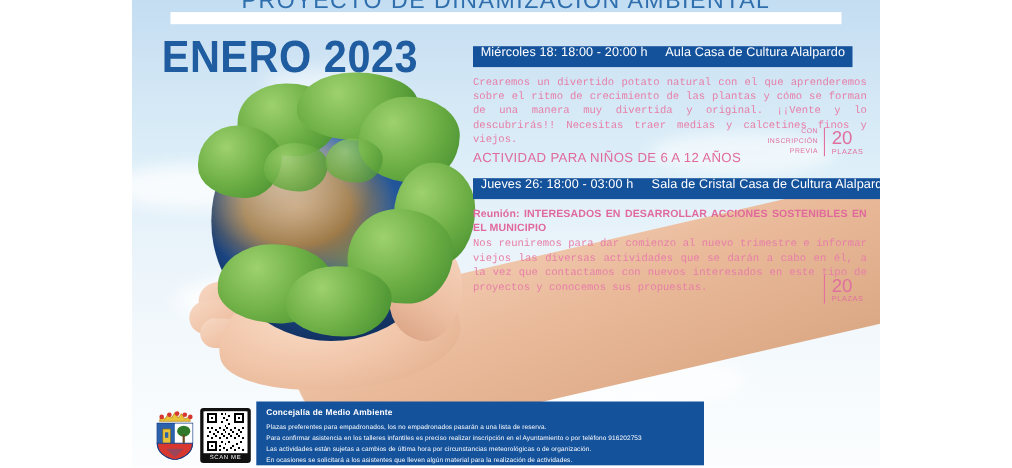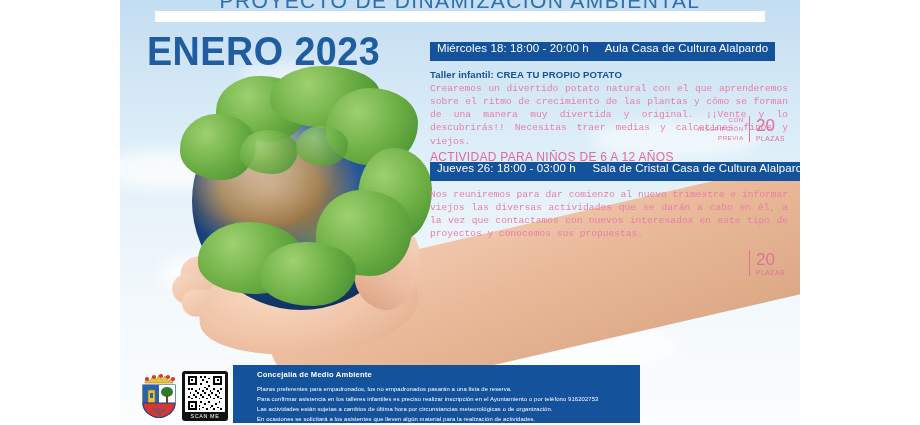--- a/index.html
+++ b/index.html
@@ -264,21 +264,21 @@
     text-align: center;
     line-height: 9px;
   }
   #footer {
     position: absolute;
     left: 113px;
     top: 365px;
     width: 407px;
     height: 58px;
     background: #14529c;
-    padding: 5px 9px 0 24px;
+    padding: 5px 9px 0 9px;
     box-sizing: border-box;
   }
   #footer-title {
     color: #ffffff;
     font-size: 7.6px;
     font-weight: 700;
     letter-spacing: 0.2px;
     margin-bottom: 5px;
   }
   .footer-line {
@@ -326,21 +326,20 @@
       <div class="leaf" style="left:176px; top:56px;  width:52px;  height:40px; opacity:.8;"></div>
     </div>
 
     <div class="event" id="event-1">
       <div class="event-header">
         <span>Miércoles 18: 18:00 - 20:00 h</span>
         <span class="sep"></span>
         <span>Aula Casa de Cultura Alalpardo</span>
       </div>
       <div class="event-body">
-        <span class="lead-blue">Taller infantil: CREA TU PROPIO POTATO</span>
         <span class="para">Crearemos un divertido potato natural con el que aprenderemos sobre el ritmo de crecimiento de las plantas y cómo se forman de una manera muy divertida y original. ¡¡Vente y lo descubrirás!! Necesitas traer medias y calcetines finos y viejos.</span>
         <span class="audience">ACTIVIDAD PARA NIÑOS DE 6 A 12 AÑOS</span>
       </div>
       <div class="badge" id="badge-1">
         <div class="badge-note">
           <div>CON</div>
           <div>INSCRIPCIÓN</div>
           <div>PREVIA</div>
         </div>
         <div class="badge-rule"></div>
@@ -351,20 +350,21 @@
       </div>
     </div>
 
     <div class="event" id="event-2">
       <div class="event-header">
         <span>Jueves 26: 18:00 - 03:00 h</span>
         <span class="sep"></span>
         <span>Sala de Cristal Casa de Cultura Alalpardo</span>
       </div>
       <div class="event-body">
+        <span class="lead-pink">Reunión: INTERESADOS EN DESARROLLAR ACCIONES SOSTENIBLES EN EL MUNICIPIO</span>
         <span class="para">Nos reuniremos para dar comienzo al nuevo trimestre e informar viejos las diversas actividades que se darán a cabo en él, a la vez que contactamos con nuevos interesados en este tipo de proyectos y conocemos sus propuestas.</span>
       </div>
       <div class="badge" id="badge-2">
         <div class="badge-rule"></div>
         <div>
           <div class="badge-num">20</div>
           <div class="badge-word">PLAZAS</div>
         </div>
       </div>
     </div>

